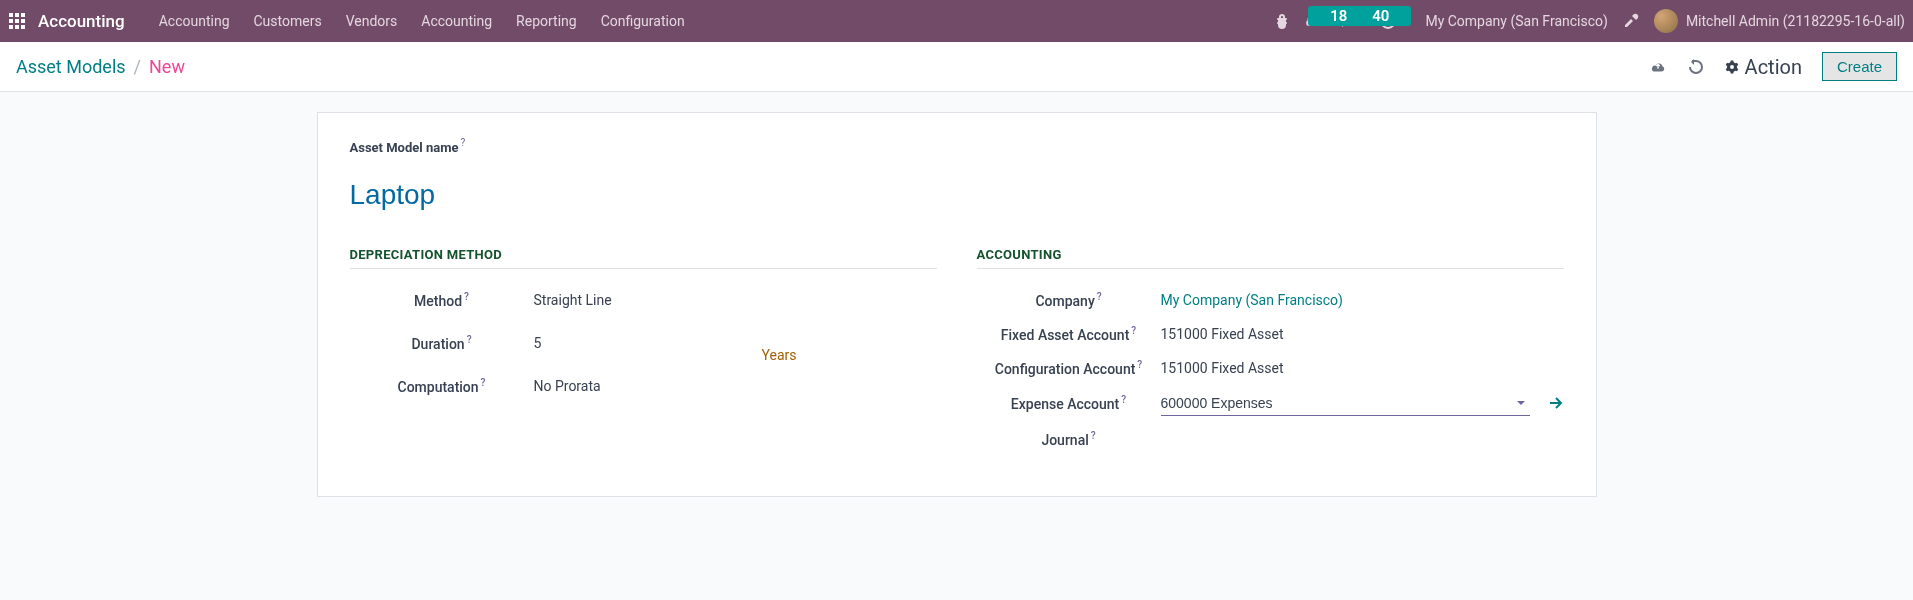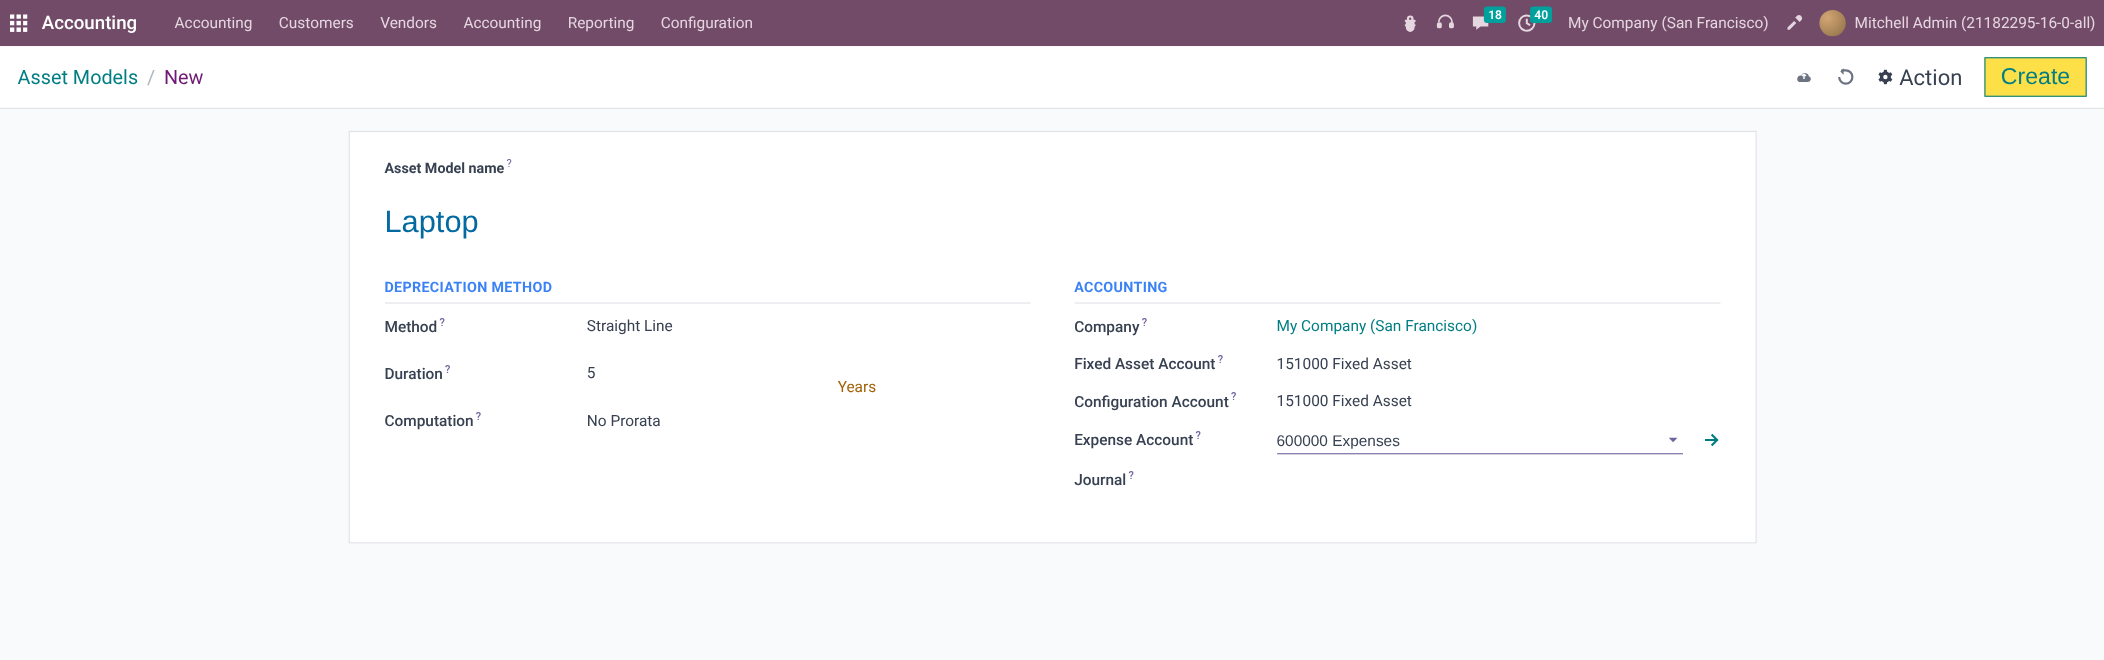--- a/index.html
+++ b/index.html
@@ -7,50 +7,50 @@
   
   .navbar { background: #714B67; color: #fff; display: flex; align-items: center; height: 42px; padding: 0 8px; }
   .navbar-left { display: flex; align-items: center; gap: 4px; }
   .apps-icon { width: 18px; height: 18px; display: inline-flex; align-items: center; justify-content: center; margin-right: 8px; cursor: pointer; }
   .brand { font-size: 17px; font-weight: 500; margin-right: 18px; color: #fff; }
   .nav-menu { display: flex; gap: 0; }
   .nav-item { padding: 0 12px; font-size: 14px; color: #e5d6e0; cursor: pointer; line-height: 42px; }
   .navbar-right { margin-left: auto; display: flex; align-items: center; gap: 14px; }
   .nav-icon { width: 18px; height: 18px; display: inline-flex; align-items: center; justify-content: center; cursor: pointer; color: #e5d6e0; }
   .nav-icon-wrap { position: relative; display: inline-flex; align-items: center; }
-  .badge { position: absolute; top: -6px; right: -14px; background: #00A09D; color: #fff; font-size: 11px; font-weight: 600; padding: 1px 4px; border-radius: 3px; line-height: 1.2; }
+  .badge { position: absolute; top: -6px; right: -14px; background: #00A09D; color: #fff; font-size: 15px; font-weight: 600; padding: 1px 22px; border-radius: 3px; line-height: 1.2; }
   .company { font-size: 14px; color: #e5d6e0; cursor: pointer; margin-left: 10px;}
   .user { display: flex; align-items: center; gap: 8px; cursor: pointer; }
   .avatar { width: 24px; height: 24px; border-radius: 50%; background: radial-gradient(circle at 30% 30%, #d4a574, #8b6f47); display: inline-block; }
   .user-name { font-size: 14px; color: #e5d6e0; }
   
   .control-panel { background: #fff; border-bottom: 1px solid #dee2e6; padding: 10px 16px; display: flex; align-items: center; justify-content: space-between; }
   .breadcrumb { font-size: 18px; color: #6b7280; display: flex; align-items: center; gap: 8px;}
   .breadcrumb-link { color: #017e84; cursor: pointer; }
   .breadcrumb-sep { color: #adb5bd; }
-  .breadcrumb-current { color: #701a75; }
+  .breadcrumb-current { color: #ec4899; }
   .cp-right { display: flex; align-items: center; gap: 20px; }
   .cp-icon { cursor: pointer; color: #6b7280; width: 18px; height: 18px; display: inline-flex; align-items: center; justify-content: center; }
   .action-btn { display: inline-flex; align-items: center; gap: 6px; cursor: pointer; color: #374151; font-size: 20px; }
-  .create-btn { border: 1px solid #017e84; color: #017e84; padding: 5px 14px; background: #fde047; cursor: pointer; font-size: 21px; border-radius: 0; }
+  .create-btn { border: 1px solid #017e84; color: #017e84; padding: 5px 14px; background: #e5e5e5; cursor: pointer; font-size: 15px; border-radius: 0; }
   
   .form-sheet-bg { padding: 20px 0; }
   .form-sheet { max-width: 1280px; margin: 0 auto; background: #fff; border: 1px solid #dee2e6; padding: 24px 32px 40px; }
   
   .title-section { margin-bottom: 32px; }
   .title-label { font-size: 13px; color: #374151; font-weight: 700; }
   .help-q { color: #71639e; font-size: 10px; vertical-align: super; margin-left: 2px; cursor: help; }
   .title-input { font-size: 28px; font-weight: 400; color: #0369a1; border: none; outline: none; width: 100%; padding: 4px 0; margin-top: 20px;}
   
   .form-cols { display: flex; gap: 40px; }
   .form-col { flex: 1; }
-  .group-title { font-size: 13px; font-weight: 700; color: #3b82f6; letter-spacing: 0.3px; border-bottom: 1px solid #dee2e6; padding-bottom: 6px; margin-bottom: 4px; text-transform: uppercase; }
+  .group-title { font-size: 13px; font-weight: 700; color: #14532d; letter-spacing: 0.3px; border-bottom: 1px solid #dee2e6; padding-bottom: 6px; margin-bottom: 14px; text-transform: uppercase; }
   
   .form-row { display: flex; align-items: center; padding: 6px 0; min-height: 34px; }
-  .form-label { width: 184px; font-size: 14px; font-weight: 500; color: #374151; flex-shrink: 0;}
+  .form-label { width: 184px; font-size: 14px; font-weight: 500; color: #374151; flex-shrink: 0; text-align: center;}
   .form-value { flex: 1; font-size: 14px; color: #374151; display: flex; align-items: center; gap: 8px; }
   .form-value-link { color: #017e84; cursor: pointer; }
   .duration-num { width: 220px;}
   .duration-unit { color: #a16207; margin-top: 24px; }
   .m2o-field { flex:1; position: relative; display:flex; align-items:center;}
   .m2o-input { border: none; border-bottom: 1px solid #71639e; padding: 4px 20px 4px 0; width: 100%; font-size: 14px; outline: none; color:#374151;}
   .m2o-caret { position: absolute; right: 4px; color: #71639e; pointer-events:none;}
   .ext-link { color: #017e84; margin-left: 10px; cursor: pointer; width: 16px; height: 16px; display:inline-flex; align-items:center;}
   
   svg { display: block; }

